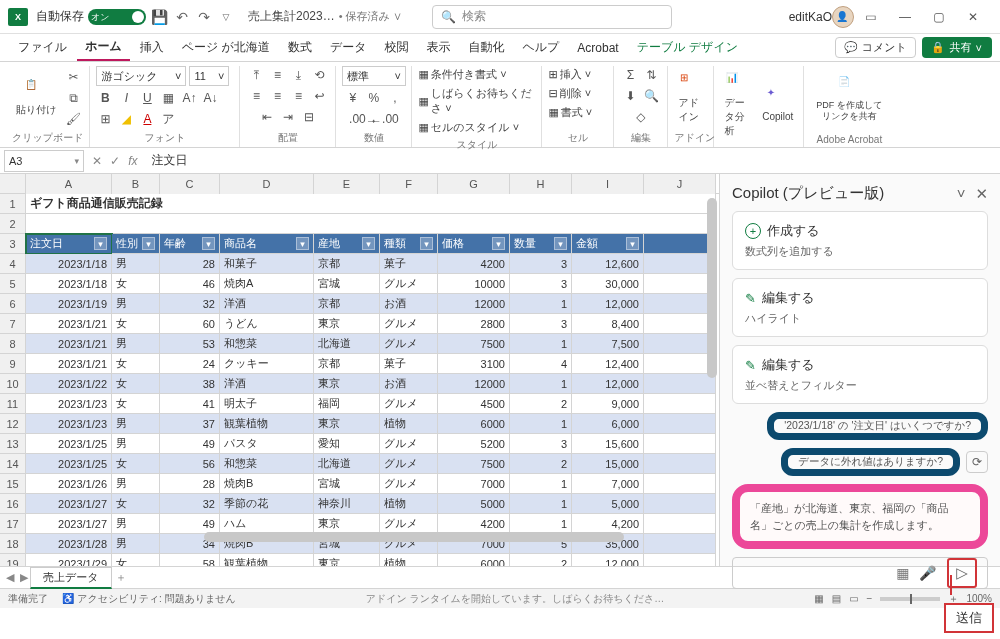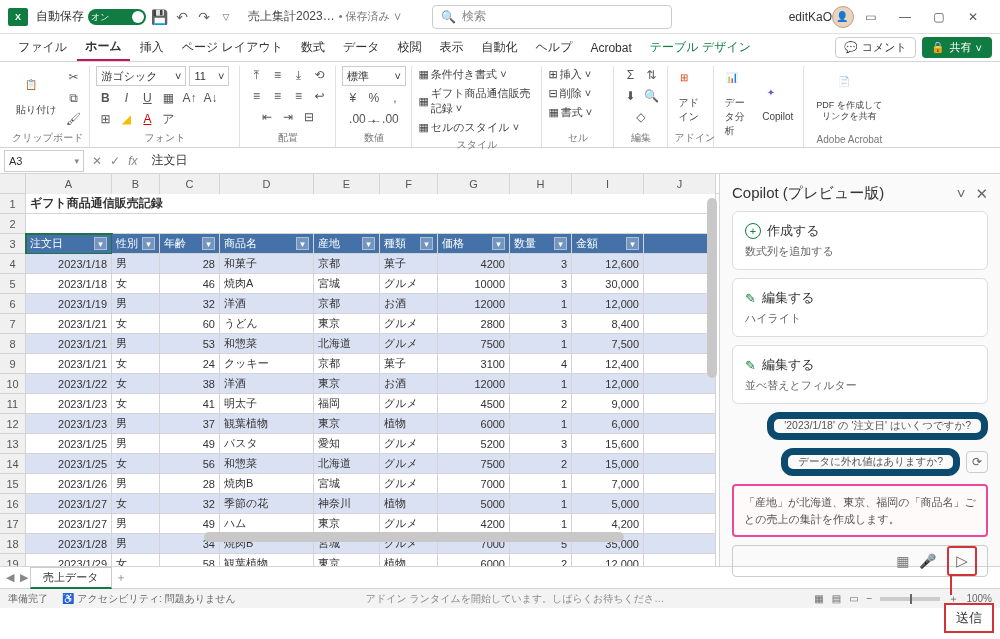--- a/index.html
+++ b/index.html
@@ -79,21 +79,21 @@
 .cp-head { display:flex; align-items:center; justify-content:space-between; font-size:15px; font-weight:500;}
 .cp-head-right { display:flex; gap:10px; color:#666;}
 .cp-card { border:1px solid #ddd; border-radius:6px; background:#fff; padding:10px 12px; font-size:12px; }
 .cp-card .t { display:flex; align-items:center; gap:6px; font-size:13px; margin-bottom:4px;}
 .cp-card .s { color:#666; font-size:11px;}
 .plus { width:16px;height:16px;border:1.5px solid #107c41;border-radius:50%;color:#107c41;display:flex;align-items:center;justify-content:center;font-size:11px;}
 .pencil { color:#107c41; font-size:13px;}
 .cp-sugg { border:7px solid #0c4a6e; border-radius:12px; padding:0 10px; font-size:10.5px; color:#555; display:inline-block;}
 .cp-sugg-row { display:flex; gap:6px; align-items:center; justify-content:flex-end;}
 .refresh { width:22px;height:22px;border:1px solid #ccc;border-radius:4px;display:flex;align-items:center;justify-content:center;color:#666;}
-.cp-prompt { border:2px solid #ec4899; border-radius:4px; padding:8px 10px; font-size:11px; color:#555; background:#fffafa; line-height:1.5;}
+.cp-prompt { border:8px solid #ec4899; border-radius:16px; padding:8px 10px; font-size:11px; color:#555; background:#fffafa; line-height:1.5;}
 .cp-input { height:34px; border:1px solid #ccc; border-radius:4px; display:flex; align-items:center; justify-content:flex-end; gap:10px; padding:0 10px; margin-top:auto;}
 .cp-input .icn { color:#777; font-size:14px;}
 .send { color:#666; font-size:15px;}
 .send-box { border:2px solid #d13438; width:30px; height:30px; display:flex; align-items:center; justify-content:center; border-radius:3px;}
 
 .callout { position:absolute; right:6px; bottom:6px; border:2px solid #d13438; padding:4px 10px; font-size:13px; background:#fff; font-weight:500;}
 .callout-line { position:absolute; right:48px; bottom:44px; width:2px; height:20px; background:#d13438;}
 
 .hscroll { position:absolute; bottom:22px; left:200px; right:0; height:14px; display:flex; align-items:center;}
 .vscroll { position:absolute; right:0; top:20px; bottom:36px; width:14px; display:flex; flex-direction:column; align-items:center;}
@@ -129,21 +129,21 @@
     <div class="winbtn">—</div>
     <div class="winbtn">▢</div>
     <div class="winbtn">✕</div>
   </div>
 </div>
 
 <div class="tabs">
   <div class="tab file">ファイル</div>
   <div class="tab active">ホーム</div>
   <div class="tab">挿入</div>
-  <div class="tab">ページ レイアウト</div>
+  <div class="tab">ページ が北海道</div>
   <div class="tab">数式</div>
   <div class="tab">データ</div>
   <div class="tab">校閲</div>
   <div class="tab">表示</div>
   <div class="tab">自動化</div>
   <div class="tab">ヘルプ</div>
   <div class="tab">Acrobat</div>
   <div class="tab context">テーブル デザイン</div>
   <div class="tabs-right">
     <div class="comment-btn">💬 <span>コメント</span></div>
@@ -239,21 +239,21 @@
       <div class="mini-row">
           <div class="mini">.00→</div>
           <div class="mini">←.00</div>
         </div>
     </div>
     <div class="group-label">数値</div>
   </div>
   <div class="group" style="width:130px;">
     <div class="group-body" style="flex-direction:column;align-items:flex-start;gap:2px;">
       <div class="stylerow">▦ <span>条件付き書式 ˅</span></div>
-      <div class="stylerow">▦ <span>ギフト商品通信販売記録 ˅</span></div>
+      <div class="stylerow">▦ <span>しばらくお待ちくださ ˅</span></div>
       <div class="stylerow">▦ <span>セルのスタイル ˅</span></div>
     </div>
     <div class="group-label">スタイル</div>
   </div>
   <div class="group" style="width:72px;">
     <div class="group-body" style="flex-direction:column;align-items:flex-start;gap:2px;">
       <div class="stylerow">⊞ <span>挿入 ˅</span></div>
       <div class="stylerow">⊟ <span>削除 ˅</span></div>
       <div class="stylerow">▦ <span>書式 ˅</span></div>
     </div>

